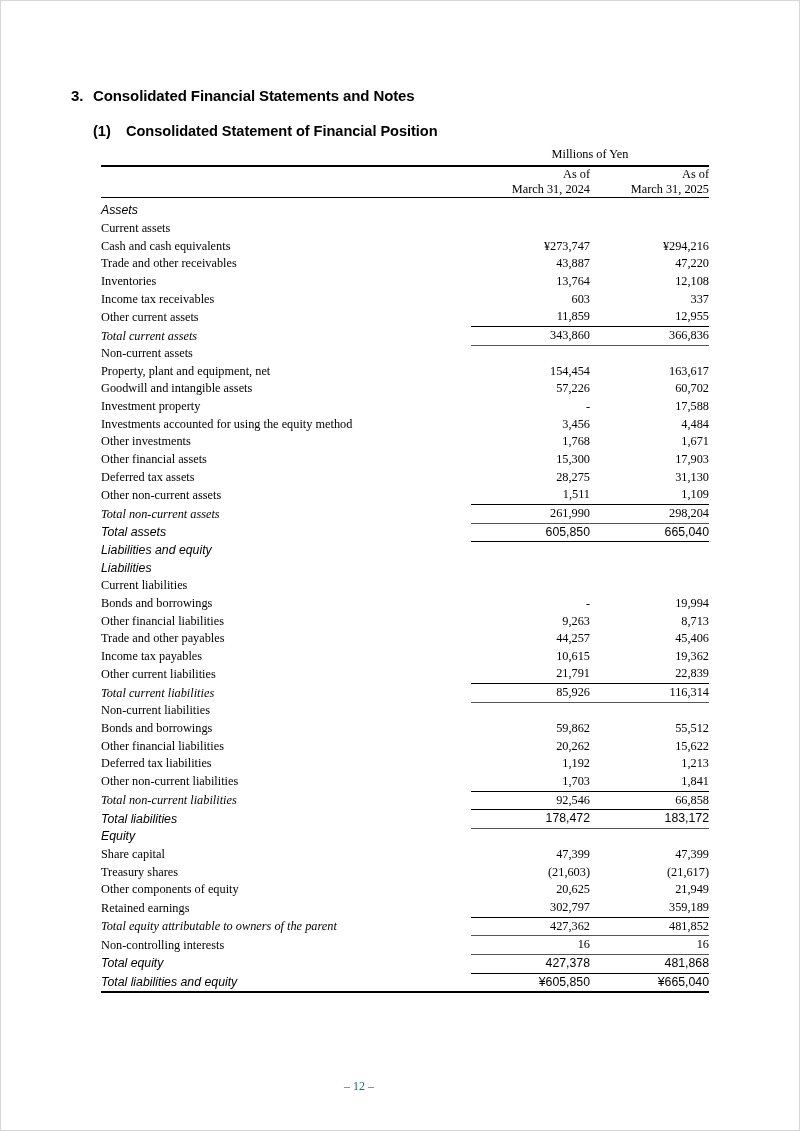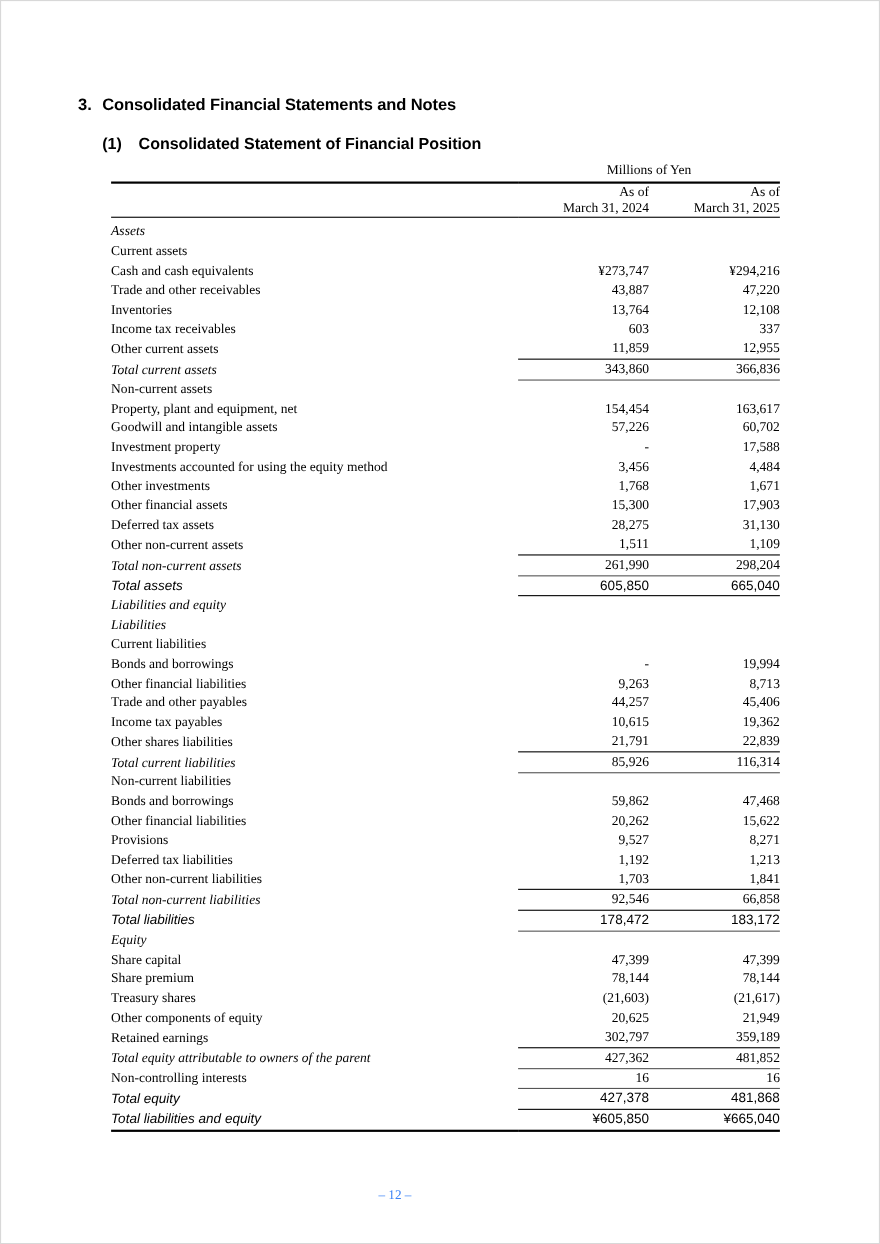--- a/index.html
+++ b/index.html
@@ -104,21 +104,21 @@
   }
 
   
   .i0 { padding-left: 4px; }
   .i1 { padding-left: 18px; }
   .i2 { padding-left: 33px; margin-top: 35px; }
   .i3 { padding-left: 47px; font-style: italic; }
 
   
   .t-sec {   
-    font-family: Liberation Serif, serif;
+    font-family: Liberation Sans, sans-serif;
     font-weight: bold;
     font-style: italic;
     font-size: 12.6px;
   }
   .t-grp {   
     font-weight: bold;
   }
   .t-sub {   
     font-weight: bold;
   }
@@ -140,21 +140,21 @@
   tr.spacer-xs { height: 4px; }
 
   
   .footer {
     position: absolute;
     left: 0;
     top: 1078px;
     width: 716px;
     text-align: center;
     font-size: 12px;
-    color: #3b82f6;
+    color: #0f766e;
     font-family: "Liberation Serif", "DejaVu Serif", serif;
   }
 </style>
 </head>
 <body>
 
 <div class="page">
   <div class="content">
 
     <div class="h-main">
@@ -324,50 +324,45 @@
             <td class="lbl i2 t-reg">Trade and other payables</td>
             <td class="val t-reg">44,257</td>
             <td class="val t-reg">45,406</td>
           </tr>
           <tr class="r">
             <td class="lbl i2 t-reg">Income tax payables</td>
             <td class="val t-reg">10,615</td>
             <td class="val t-reg">19,362</td>
           </tr>
           <tr class="r">
-            <td class="lbl i2 t-reg">Other shares liabilities</td>
+            <td class="lbl i2 t-reg">Other current liabilities</td>
             <td class="val t-reg">21,791</td>
             <td class="val t-reg">22,839</td>
           </tr>
           <tr class="r">
             <td class="lbl i3 t-sub">Total current liabilities</td>
             <td class="val t-sub rule-top-thin rule-bot-med">85,926</td>
             <td class="val t-sub rule-top-thin rule-bot-med">116,314</td>
           </tr>
           <tr class="r">
             <td class="lbl i1 t-grp">Non-current liabilities</td>
             <td class="val t-grp"></td>
             <td class="val t-grp"></td>
           </tr>
           <tr class="r">
             <td class="lbl i2 t-reg">Bonds and borrowings</td>
             <td class="val t-reg">59,862</td>
-            <td class="val t-reg">47,468</td>
+            <td class="val t-reg">55,512</td>
           </tr>
           <tr class="r">
             <td class="lbl i2 t-reg">Other financial liabilities</td>
             <td class="val t-reg">20,262</td>
             <td class="val t-reg">15,622</td>
           </tr>
           <tr class="r">
-            <td class="lbl i2 t-reg">Provisions</td>
-            <td class="val t-reg">9,527</td>
-            <td class="val t-reg">8,271</td>
-          </tr>
-          <tr class="r">
             <td class="lbl i2 t-reg">Deferred tax liabilities</td>
             <td class="val t-reg">1,192</td>
             <td class="val t-reg">1,213</td>
           </tr>
           <tr class="r">
             <td class="lbl i2 t-reg">Other non-current liabilities</td>
             <td class="val t-reg">1,703</td>
             <td class="val t-reg">1,841</td>
           </tr>
           <tr class="r">
@@ -384,25 +379,20 @@
             <td class="lbl i0 t-sec">Equity</td>
             <td class="val t-sec"></td>
             <td class="val t-sec"></td>
           </tr>
           <tr class="r">
             <td class="lbl i2 t-reg">Share capital</td>
             <td class="val t-reg">47,399</td>
             <td class="val t-reg">47,399</td>
           </tr>
           <tr class="r">
-            <td class="lbl i2 t-reg">Share premium</td>
-            <td class="val t-reg">78,144</td>
-            <td class="val t-reg">78,144</td>
-          </tr>
-          <tr class="r">
             <td class="lbl i2 t-reg">Treasury shares</td>
             <td class="val t-reg">(21,603)</td>
             <td class="val t-reg">(21,617)</td>
           </tr>
           <tr class="r">
             <td class="lbl i2 t-reg">Other components of equity</td>
             <td class="val t-reg">20,625</td>
             <td class="val t-reg">21,949</td>
           </tr>
           <tr class="r">

